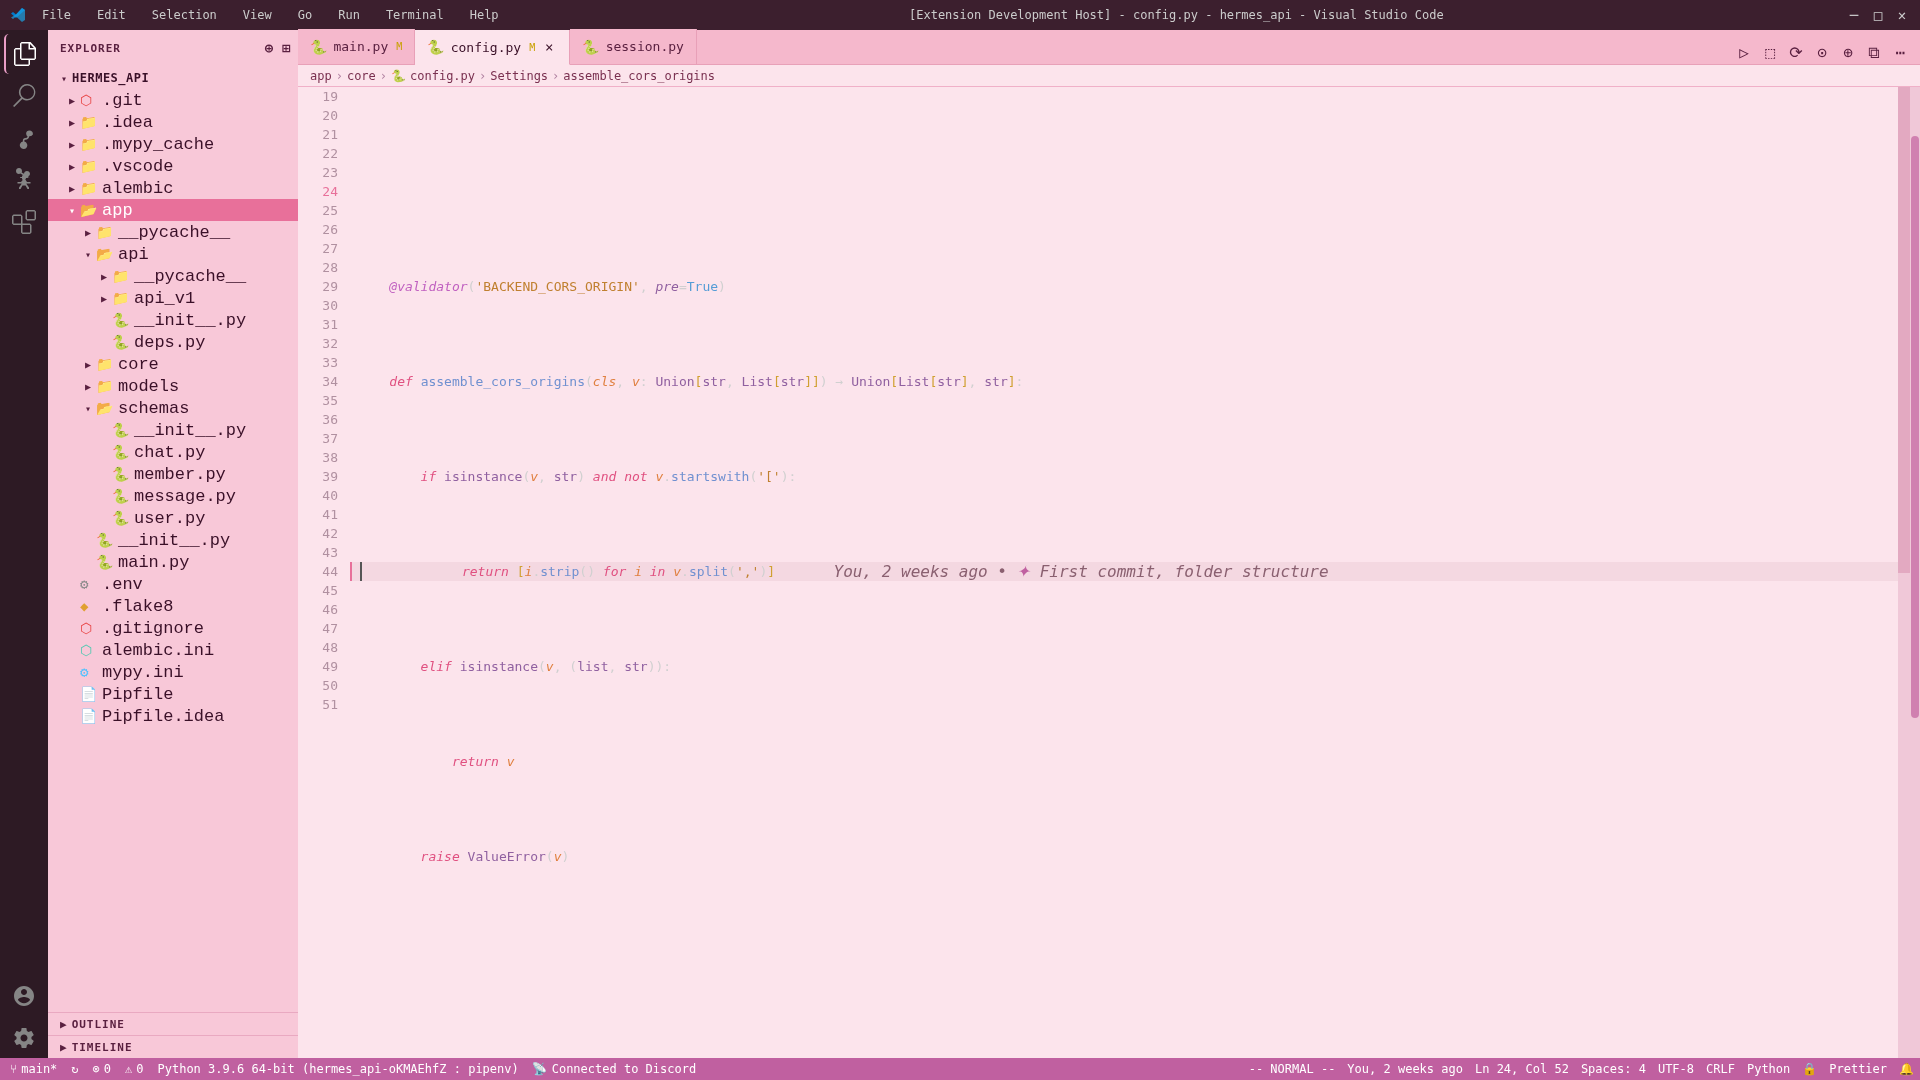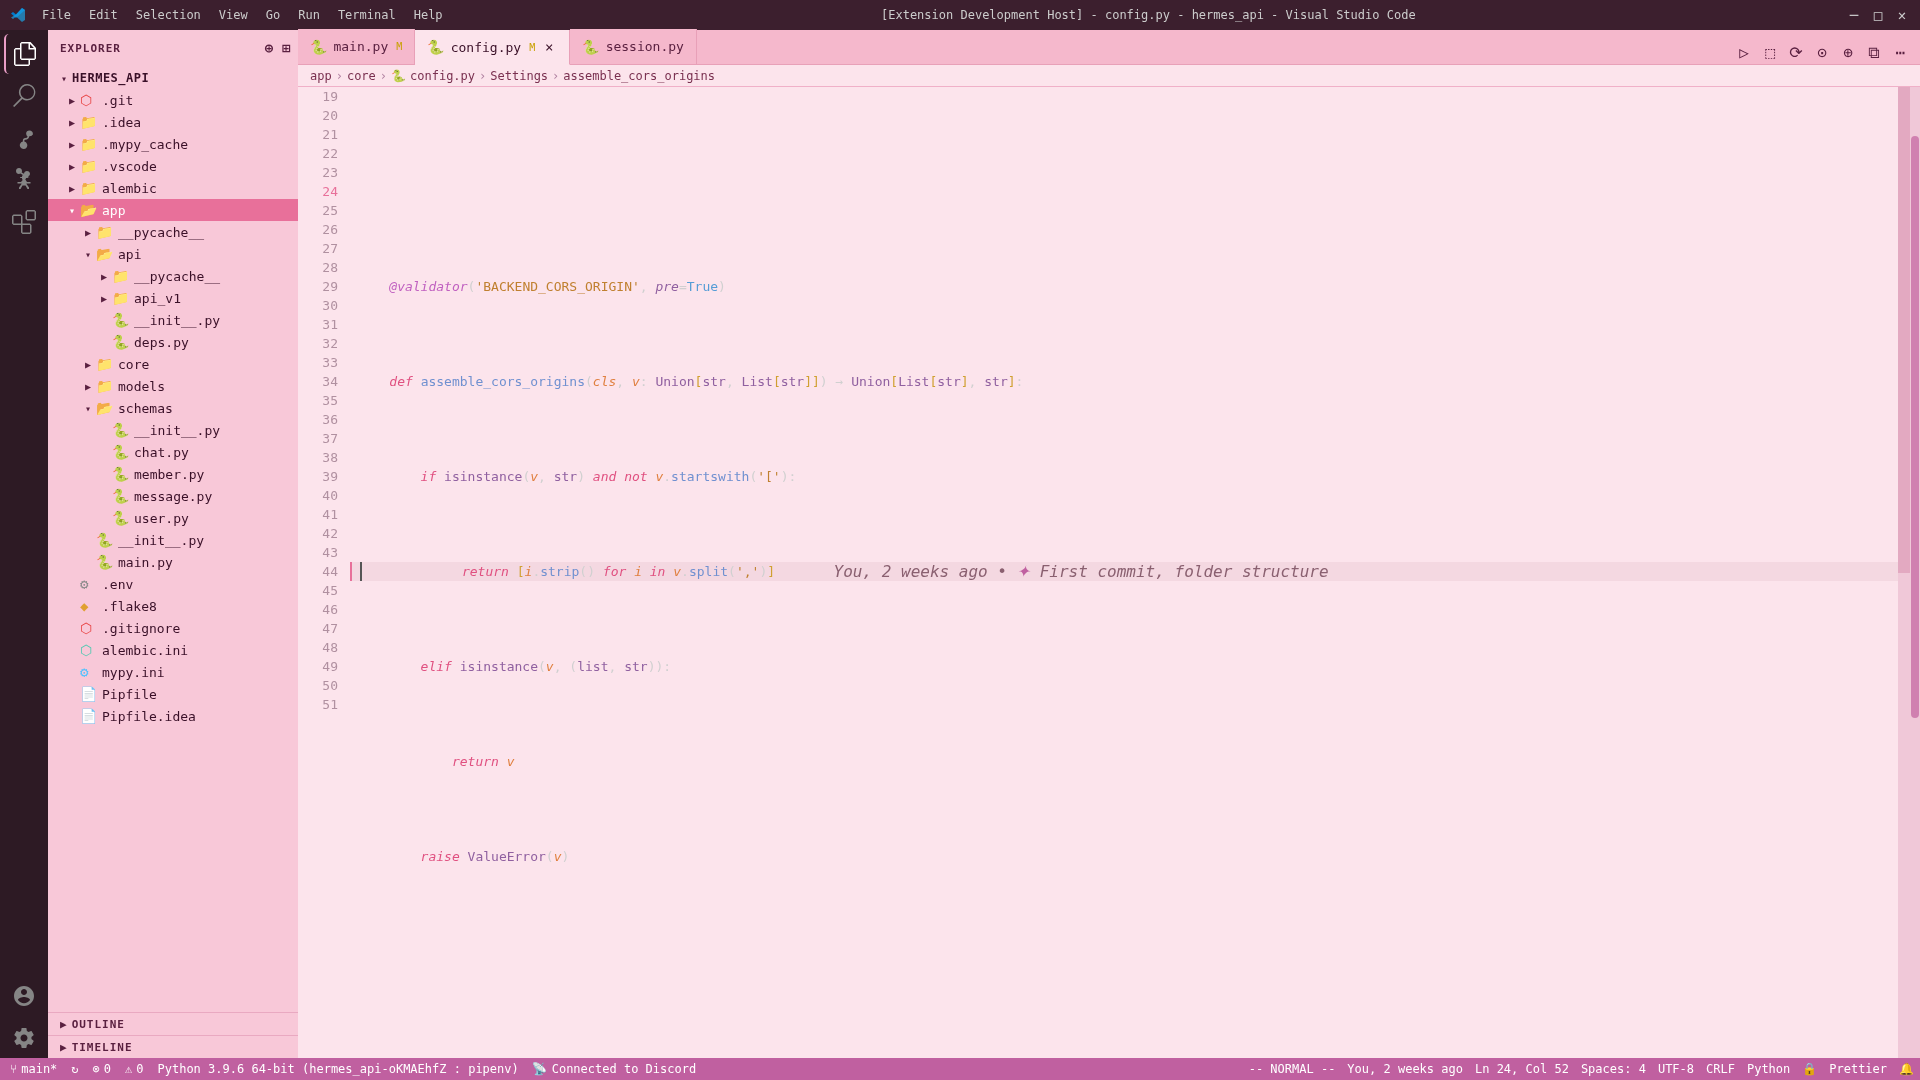--- a/index.html
+++ b/index.html
@@ -11,21 +11,21 @@
       height: 30px;
       display: flex;
       align-items: center;
       justify-content: space-between;
       padding: 0 10px;
       user-select: none;
     }
     .title-bar-left { display: flex; align-items: center; gap: 8px; }
     .title-bar-icon { width: 16px; height: 16px; display: flex; align-items: center; justify-content: center; }
     .title-bar-icon svg { width: 16px; height: 16px; }
-    .menu-bar { display: flex; gap: 2px; }
+    .menu-bar { display: flex; gap: 10px; }
     .menu-item {
       padding: 2px 8px;
       font-size: 12px;
       color: #ccc;
       cursor: pointer;
       border-radius: 3px;
     }
     .title-bar-title { flex: 1; text-align: center; font-size: 12px; color: #ccc; }
     .title-bar-controls { display: flex; gap: 8px; align-items: center; }
     .title-bar-btn { width: 16px; height: 16px; display: flex; align-items: center; justify-content: center; cursor: pointer; color: #ccc; font-size: 14px; }
@@ -92,21 +92,21 @@
       padding: 1px 0;
       cursor: pointer;
       color: #3a1028;
       white-space: nowrap;
       height: 22px;
     }
     .tree-item.selected { background: #e8709a; color: white; }
     .tree-item.selected .file-badge { background: #fff; color: #e8709a; }
     .tree-arrow { width: 16px; flex-shrink: 0; display: flex; align-items: center; justify-content: center; font-size: 10px; color: #5a2040; }
     .tree-icon { width: 18px; flex-shrink: 0; font-size: 14px; margin-right: 4px; }
-    .tree-label { flex: 1; font-size: 13px; }
+    .tree-label { flex: 1; font-size: 17px; font-family: Liberation Mono, monospace; }
     .file-badge {
       font-size: 10px;
       font-weight: bold;
       padding: 0 4px;
       border-radius: 3px;
       margin-right: 8px;
     }
     .badge-m { background: #c8a000; color: white; }
     .badge-u { background: #1a7a3f; color: white; }
     

